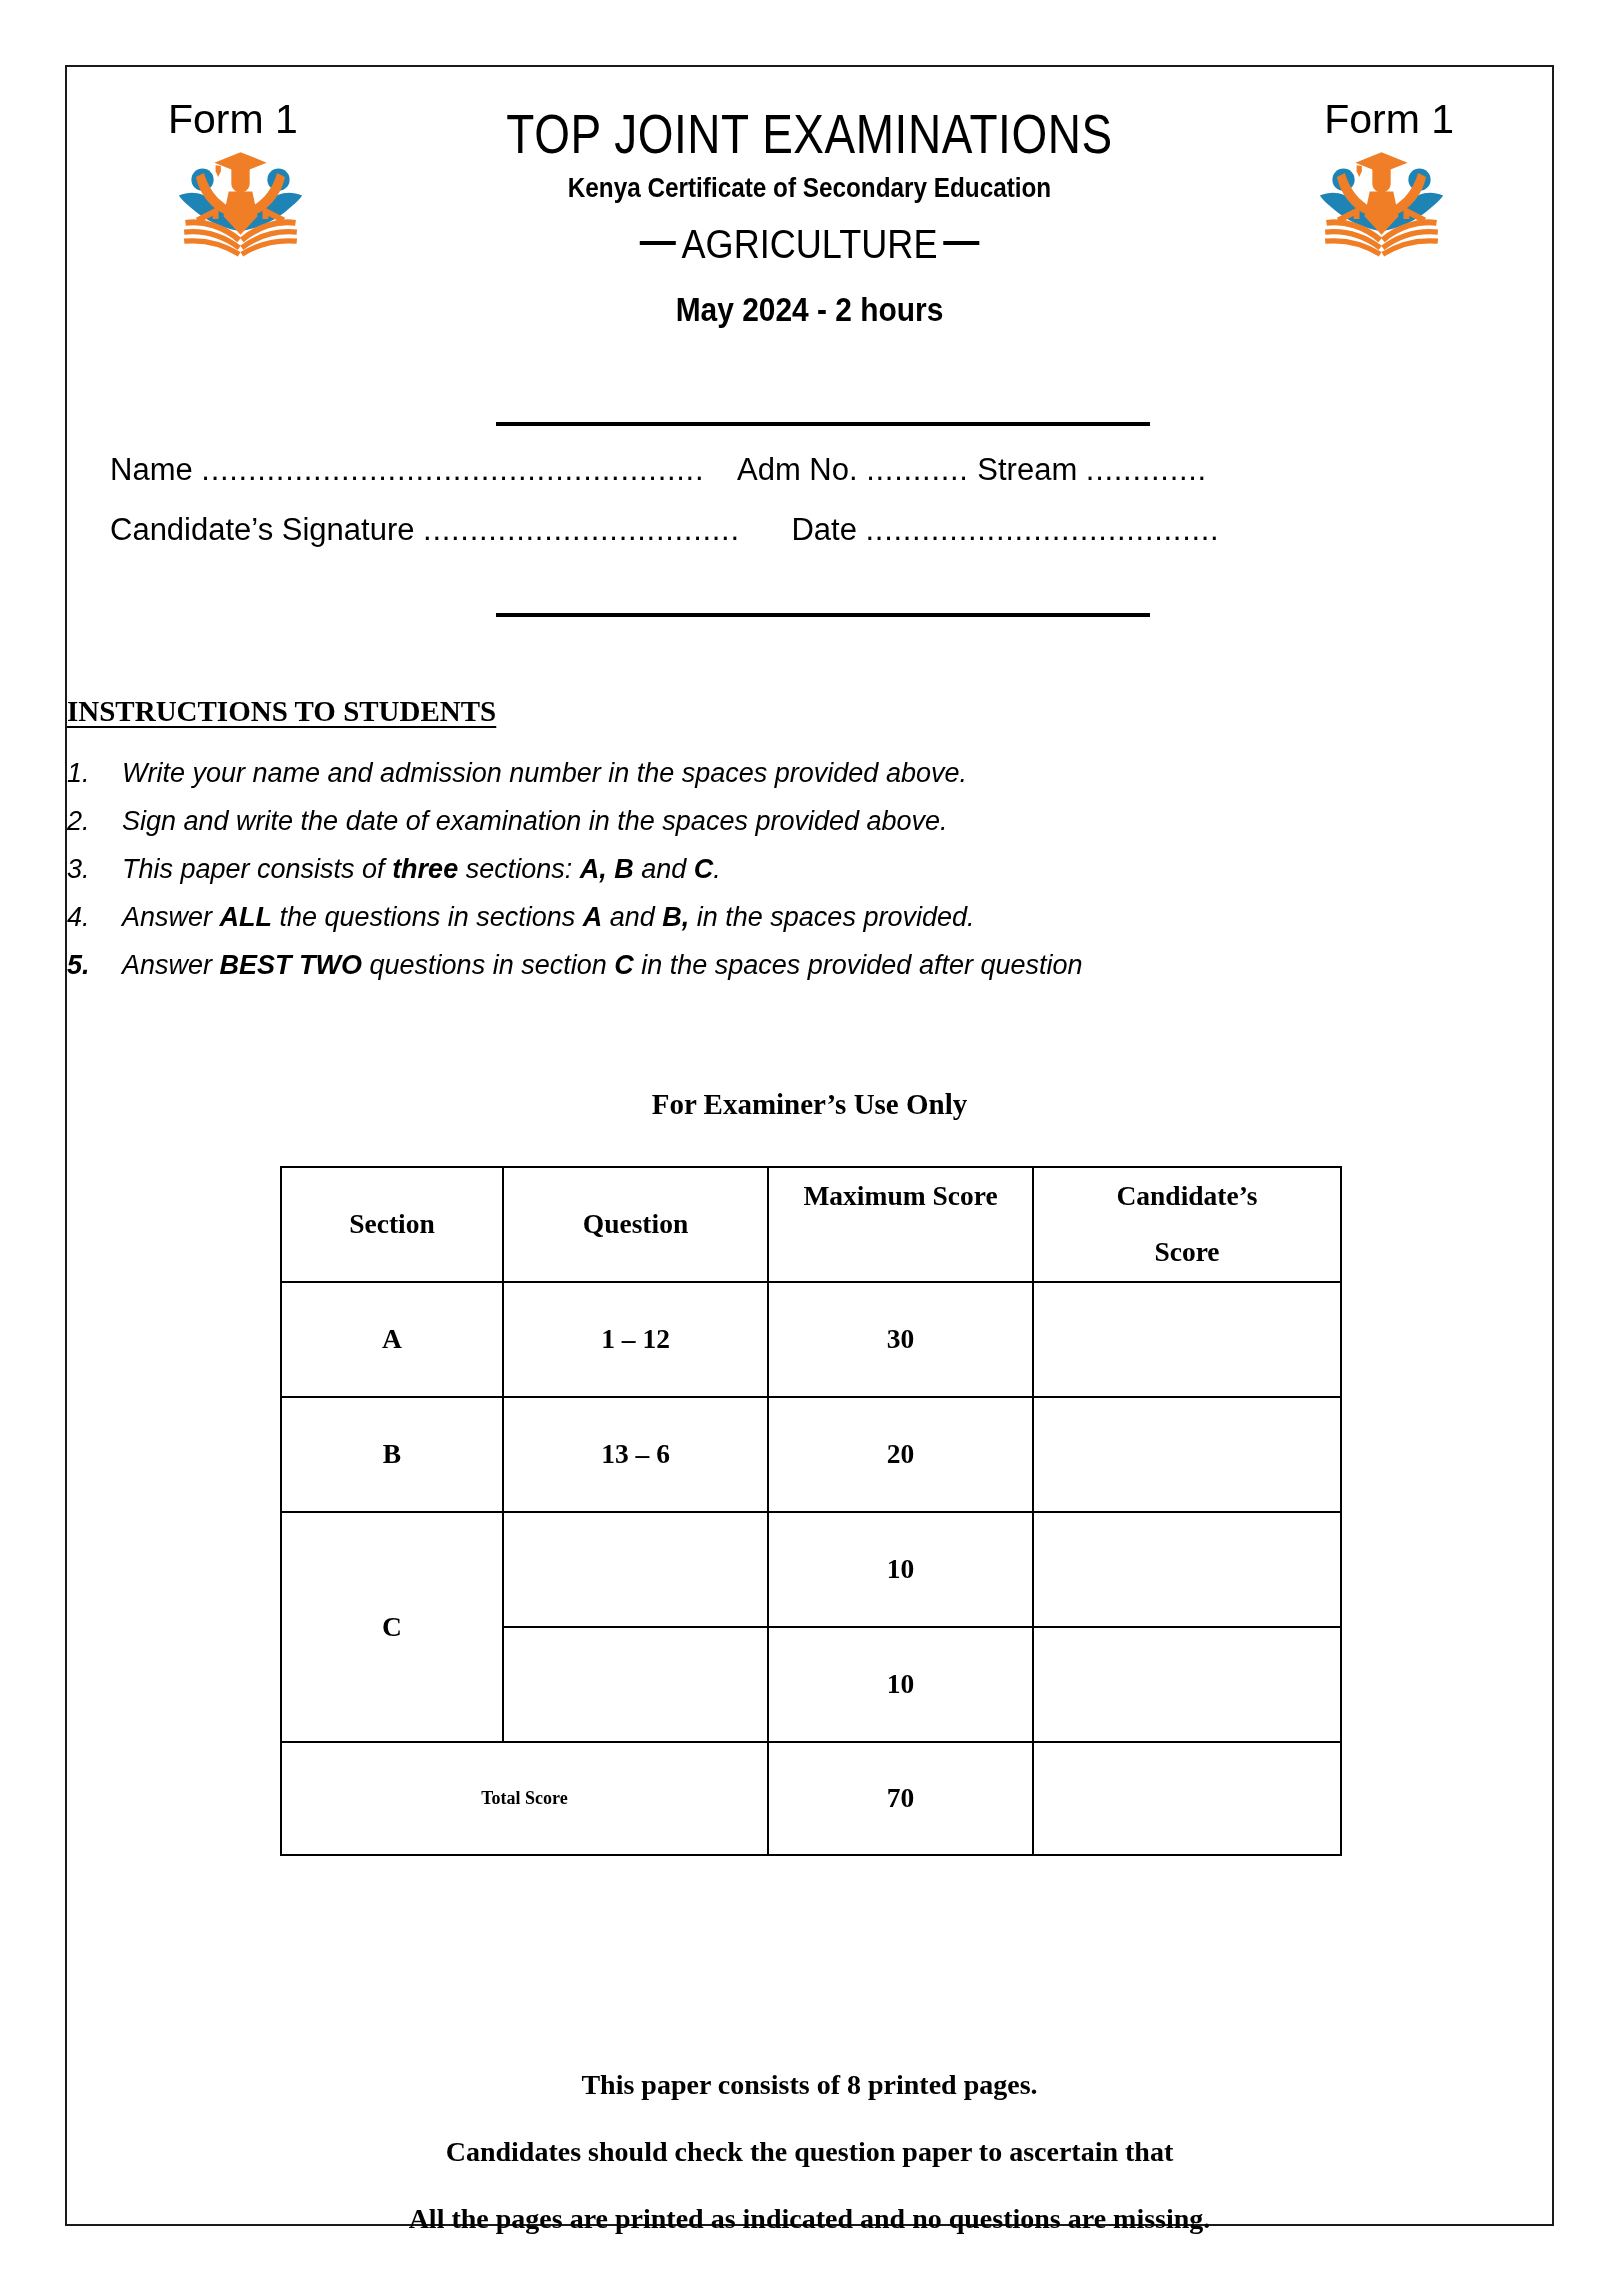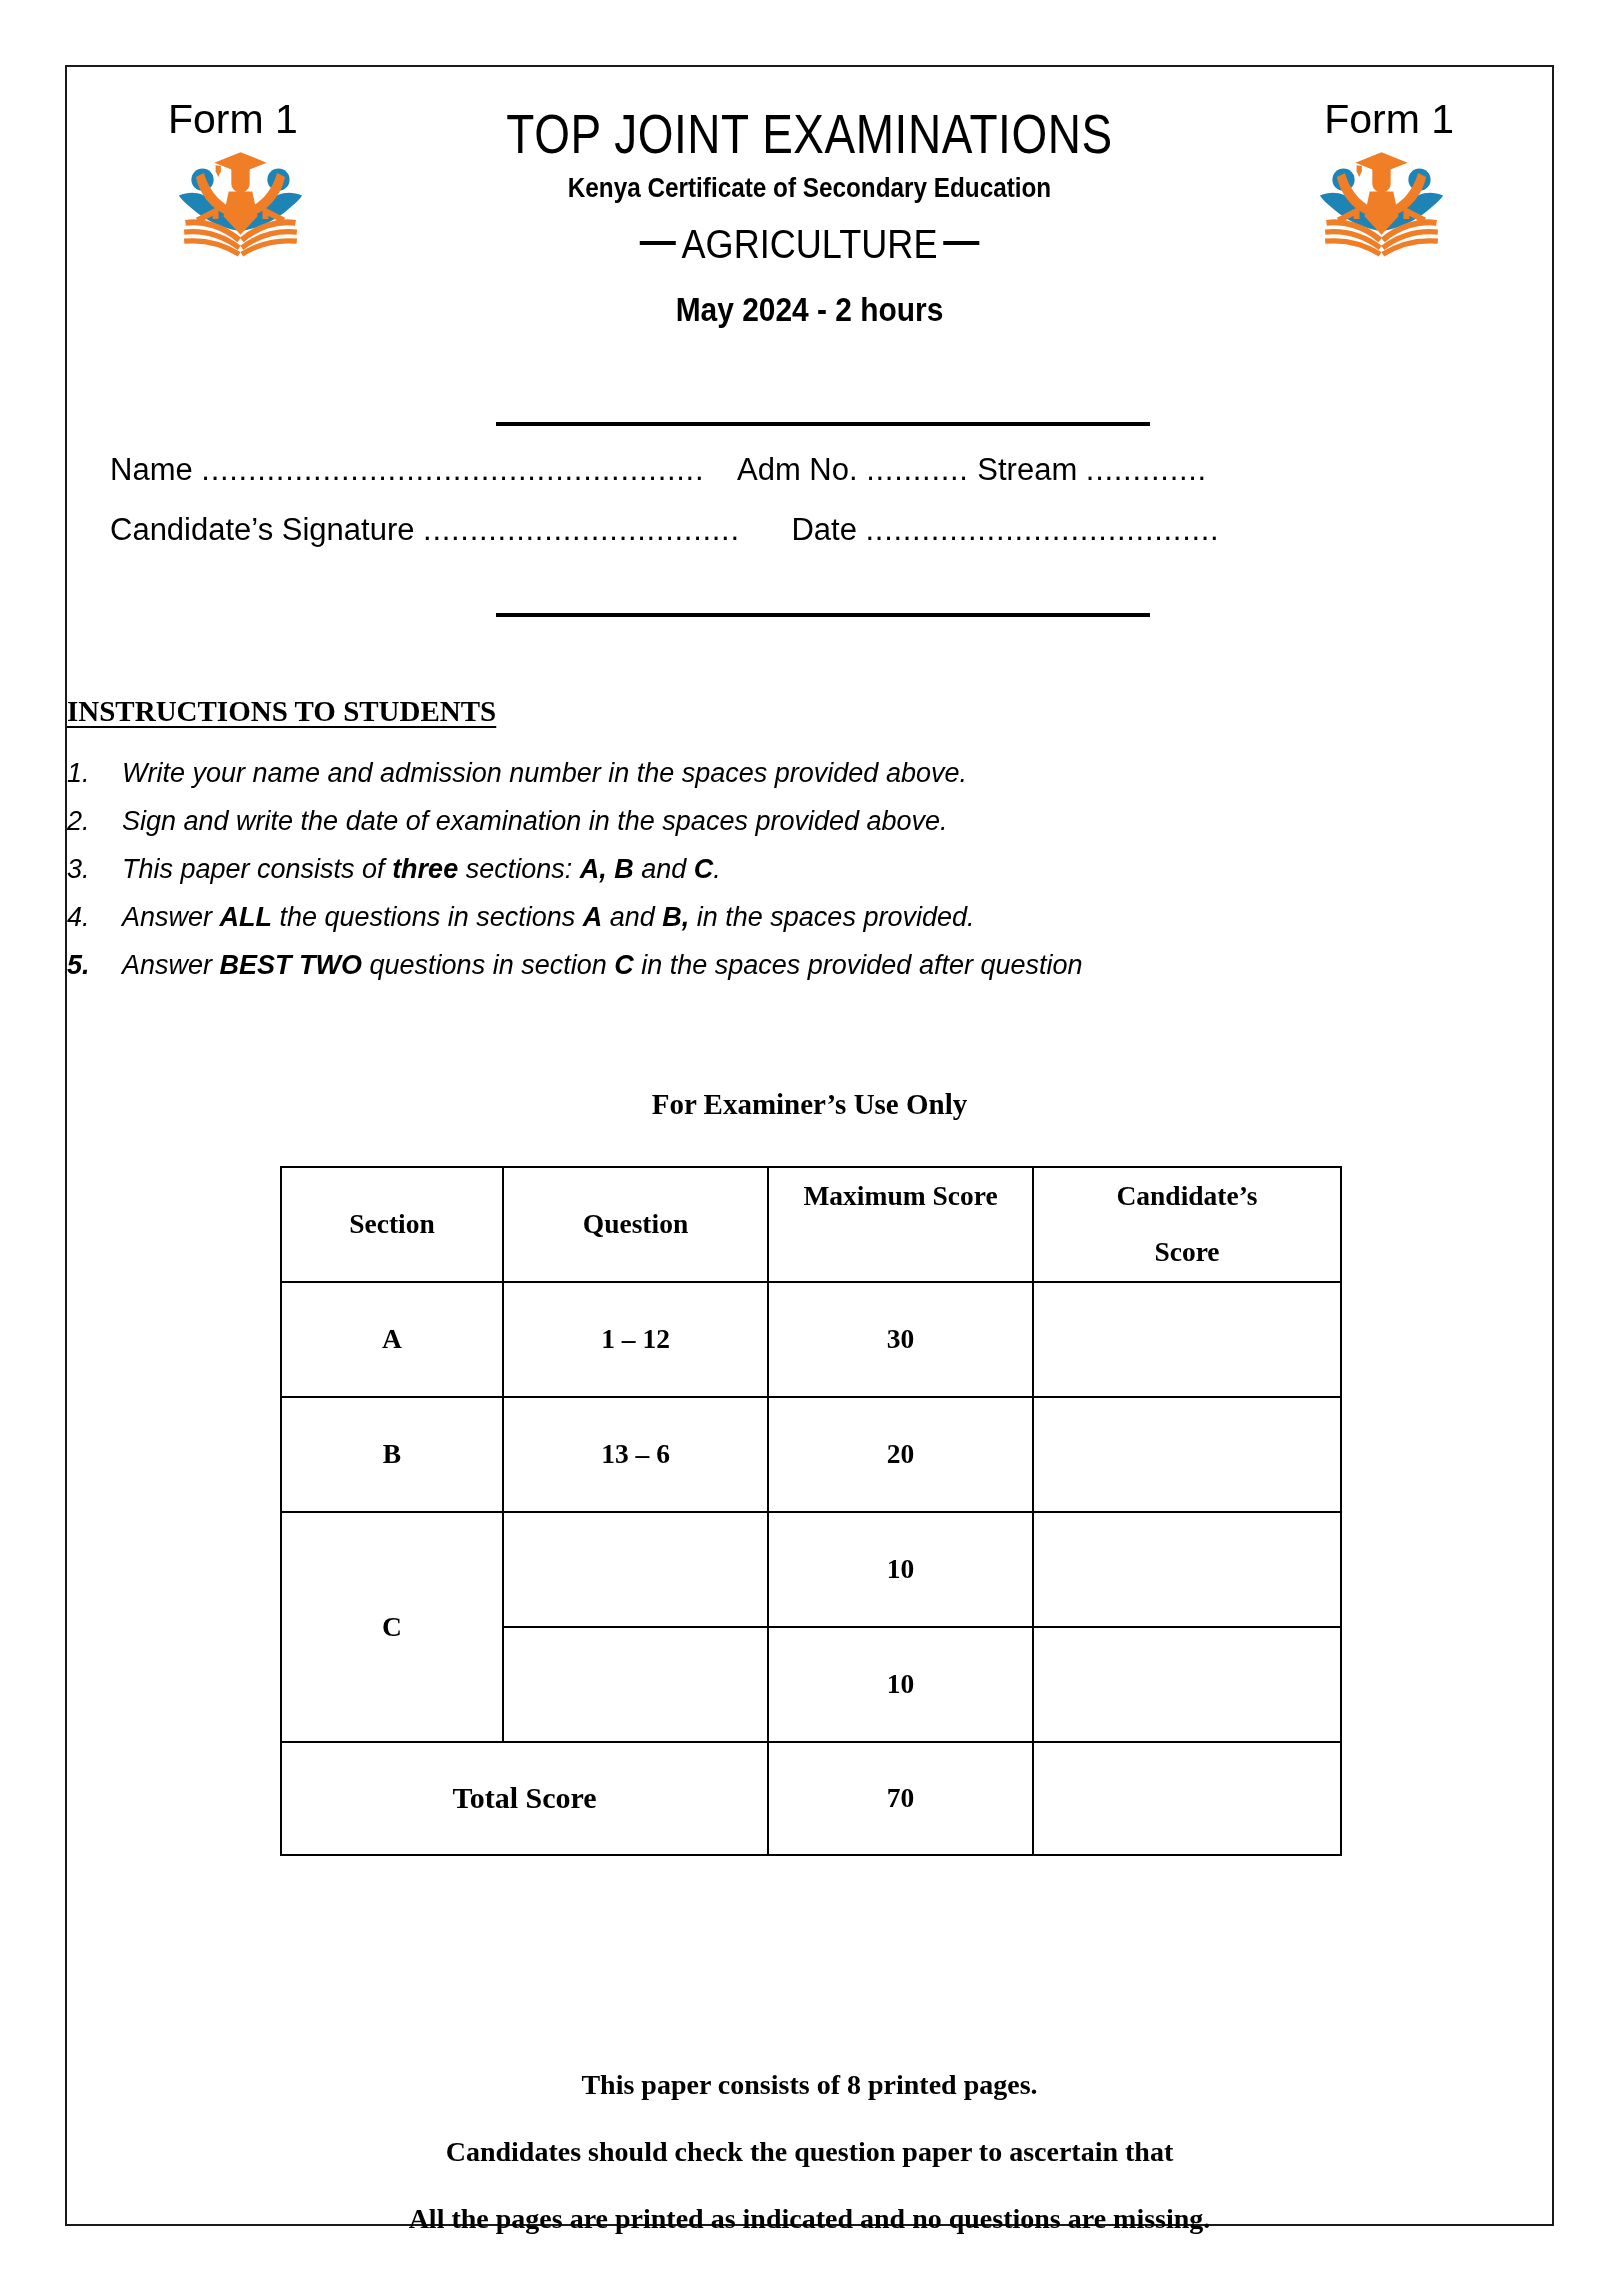--- a/index.html
+++ b/index.html
@@ -224,21 +224,21 @@
     padding-top: 11.8px;
     line-height: 2.05;
   }
   td.body-row { height: 113px; }
   td.c-merge  { height: 225px; }
   td.total-cell { height: 111px; }
   td.no-border { border: none; }
 
   .total-label {
     font-family: "Liberation Serif", serif;
-    font-size: 30px;
+    font-size: 18px;
     font-weight: 700;
     text-align: center;
   }
 
   
   .footer {
     position: absolute;
     left: 0;
     right: 0;
     top: 2002px;

